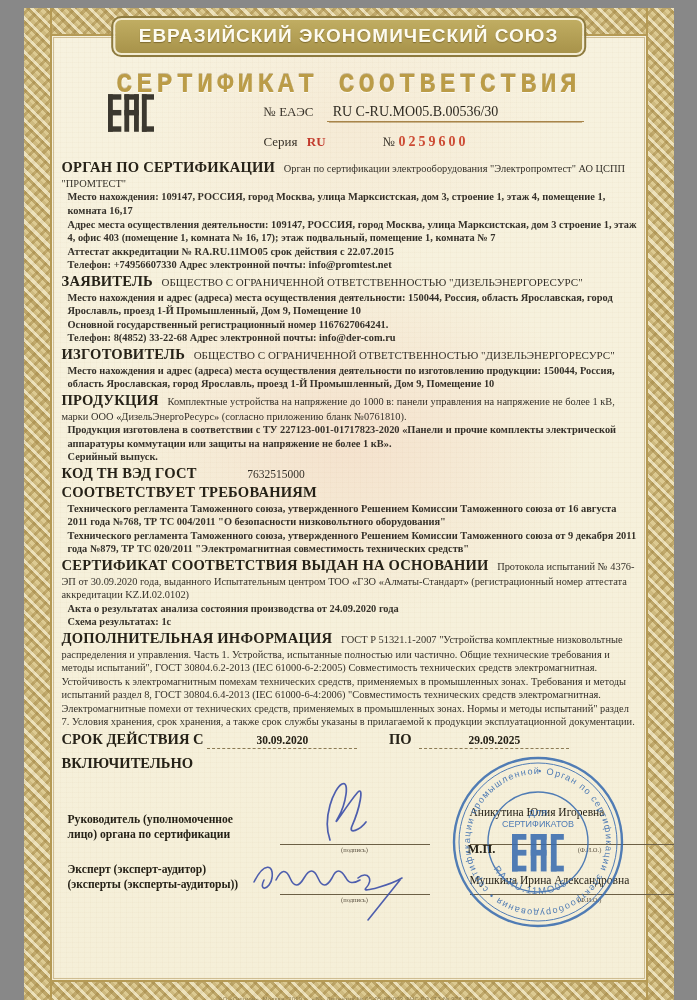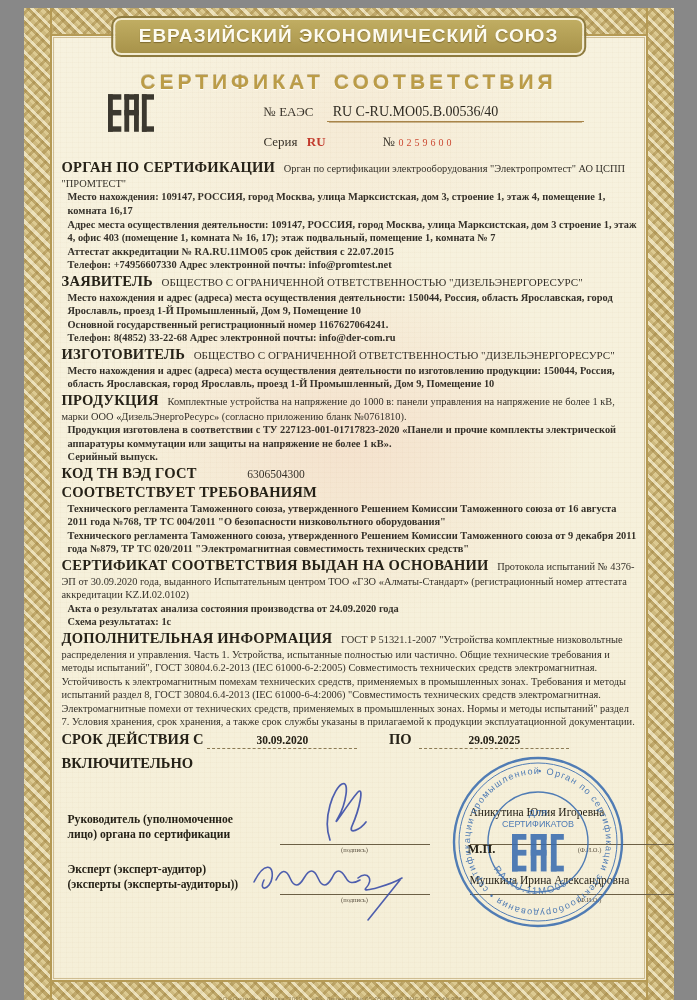--- a/index.html
+++ b/index.html
@@ -36,33 +36,33 @@
     border:2px solid #f3ecd2;outline:2px solid #8d7a3e;
     border-radius:8px;
     padding:5px 24px 6px;
     font-family:"Liberation Sans", sans-serif;
     font-weight:bold;font-size:19px;letter-spacing:1px;color:#fdfbef;
     text-shadow:0 1px 1px rgba(90,70,20,.55);
     white-space:nowrap;
   }
   .cert-title{
     position:absolute;z-index:2;top:62px;left:0;right:0;text-align:center;
-    font-family:Liberation Sans, sans-serif;
-    font-weight:bold;font-size:21px;letter-spacing:4px;color:#bb9c47;
+    font-family:Liberation Mono, monospace;
+    font-weight:bold;font-size:27px;letter-spacing:4px;color:#bb9c47;
     text-shadow:0 1px 0 rgba(255,255,255,.75), 0 -1px 0 rgba(120,90,30,.35);
   }
   .eac-mark{position:absolute;z-index:2;left:84px;top:84px;}
   .numbers{position:absolute;z-index:2;top:96px;left:240px;font-size:13px;}
   .num-row{margin-bottom:12px;white-space:nowrap;}
   .num-label{font-size:13px;color:#3a342b;}
   .num-value{display:inline-block;min-width:245px;margin-left:10px;padding:0 6px 1px;
     border-bottom:1px solid #a8854a;box-shadow:0 3px 0 -2px rgba(168,133,74,.55);
     font-size:14px;color:#2e2a22;}
   .red{color:#c23a2c;font-weight:bold;}
-  .serial{color:#cc4a33;font-weight:normal;font-size:10px;letter-spacing:3px;}
+  .serial{color:#cc4a33;font-weight:bold;font-size:14px;letter-spacing:3px;}
   .series-val{margin-left:6px;font-size:13px;}
   .serial-no-sign{margin-left:54px;color:#3a342b;}
 
   .content{position:absolute;z-index:2;left:38px;right:36px;top:150px;}
   p.sec{margin:0;font-size:10.4px;line-height:1.3;text-align:left;}
   .h{font-weight:bold;font-size:14.6px;letter-spacing:.2px;color:#262218;padding-right:6px;}
   .caps{font-size:11px;}
   .ln{display:block;padding-left:6px;font-weight:bold;}
   .m-org{margin-bottom:9px;}
   .m-app{margin-bottom:14px;}
@@ -139,21 +139,21 @@
         <rect x="56" y="0" width="8" height="62"></rect>
           <rect x="56" y="0" width="20" height="9"></rect>
           <rect x="56" y="53" width="20" height="9"></rect>
       </g>
     </svg>
   </div>
 
   <div class="numbers">
     <div class="num-row">
       <span class="num-label">№ ЕАЭС</span>
-      <span class="num-value">RU C-RU.MO05.B.00536/40</span>
+      <span class="num-value">RU C-RU.MO05.B.00536/30</span>
     </div>
     <div class="num-row">
       <span class="num-label">Серия</span>
       <span class="red series-val">RU</span>
       <span class="serial-no-sign">№</span>
       <span class="serial">0259600</span>
     </div>
   </div>
 
   <div class="content">
@@ -183,21 +183,21 @@
 
     <p class="sec m-prod">
       <b class="h">ПРОДУКЦИЯ</b>
       <span>Комплектные устройства на напряжение до 1000 в: панели управления на напряжение не более 1 кВ, марки ООО «ДизельЭнергоРесурс» (согласно приложению бланк №0761810).</span>
       <span class="ln">Продукция изготовлена в соответствии с ТУ 227123-001-01717823-2020 «Панели и прочие комплекты электрической аппаратуры коммутации  или защиты на напряжение не более 1 кВ».</span>
       <span class="ln">Серийный выпуск.</span>
     </p>
 
     <p class="sec m-code">
       <b class="h">КОД ТН ВЭД ГОСТ</b>
-      <span class="code-val">6306504300</span>
+      <span class="code-val">7632515000</span>
     </p>
 
     <p class="sec m-req">
       <b class="h" style="display:block">СООТВЕТСТВУЕТ ТРЕБОВАНИЯМ</b>
       <span class="ln">Технического регламента Таможенного союза, утвержденного Решением Комиссии Таможенного союза от 16 августа  2011 года №768, ТР ТС 004/2011 "О безопасности низковольтного оборудования"</span>
       <span class="ln">Технического регламента Таможенного союза, утвержденного Решением Комиссии Таможенного союза от 9 декабря 2011 года №879, ТР ТС 020/2011 "Электромагнитная совместимость технических средств"</span>
     </p>
 
     <p class="sec m-basis">
       <b class="h">СЕРТИФИКАТ СООТВЕТСТВИЯ  ВЫДАН НА ОСНОВАНИИ</b>

